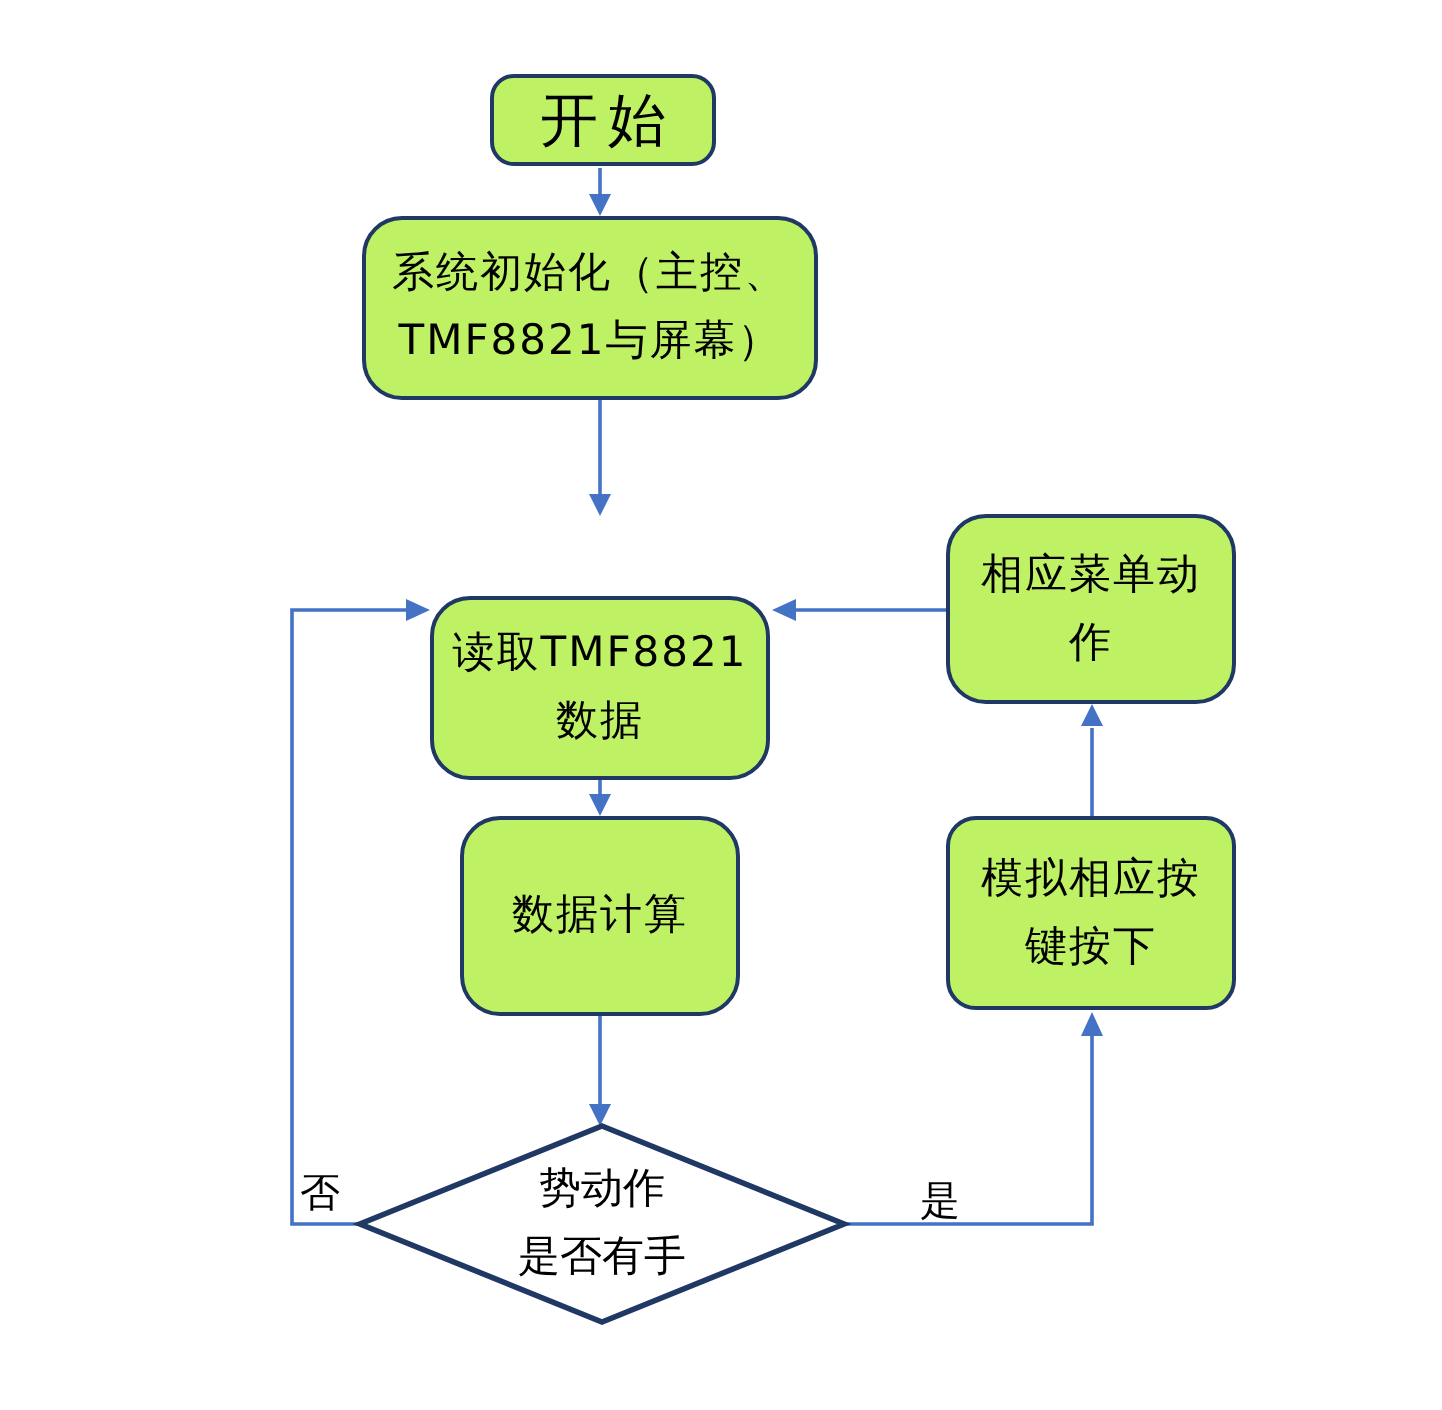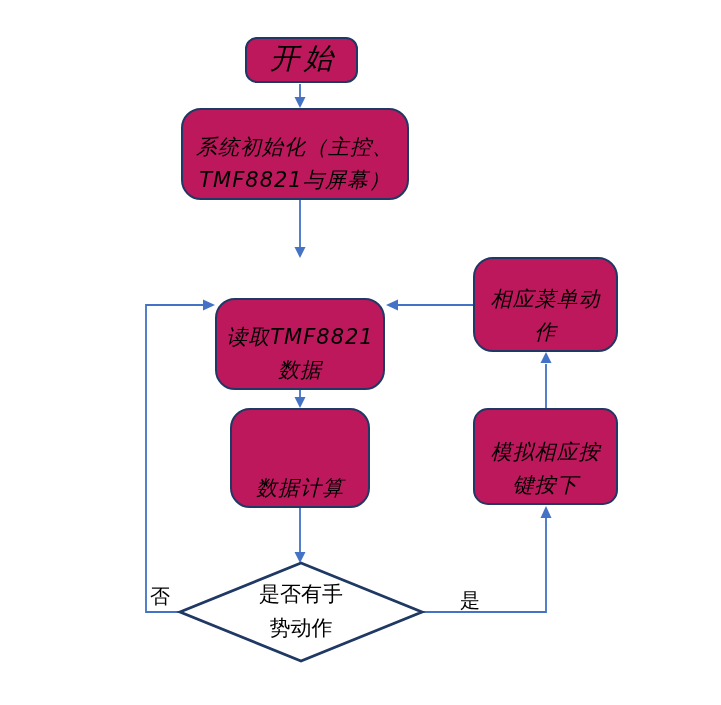--- a/index.html
+++ b/index.html
@@ -27,29 +27,28 @@
     fill: #ffffff;
     stroke: #1F3864;
     stroke-width: 2.8;
     stroke-linejoin: miter;
   }
   .node {
     position: absolute;
     box-sizing: border-box;
     display: flex;
     flex-direction: column;
-    justify-content: flex-end;
+    justify-content: center;
     align-items: center;
     border: 2.5px solid #1F3864;
     border-radius: 20px;
-    background: #be185d;
+    background: #bef264;
     text-align: center;
     font-size: 21px;
     line-height: 1.6;
-    font-style: italic;
   }
   .node .ln { white-space: nowrap; letter-spacing: 1px; }
   .node-start {
     left: 245px; top: 37px; width: 113px; height: 46px;
     border-radius: 12px;
     font-size: 29px;
   }
   .node-start .ln { letter-spacing: 5px; margin-left: 5px; }
   .node-init { left: 181px; top: 108px; width: 228px; height: 92px; }
   .node-read { left: 215px; top: 258px; width: 170px; height: 92px; margin-top: 40px; }
@@ -148,20 +147,20 @@
     <div class="ln">相应菜单动</div>
     <div class="ln">作</div>
   </div>
 
   <div class="node node-sim">
     <div class="ln">模拟相应按</div>
     <div class="ln">键按下</div>
   </div>
 
   <div class="decision-text">
+    <div class="ln">势动作</div>
     <div class="ln">是否有手</div>
-    <div class="ln">势动作</div>
   </div>
 
   <div class="edge-label edge-label-no">否</div>
   <div class="edge-label edge-label-yes">是</div>
 
 </div>
 
 </body></html>

